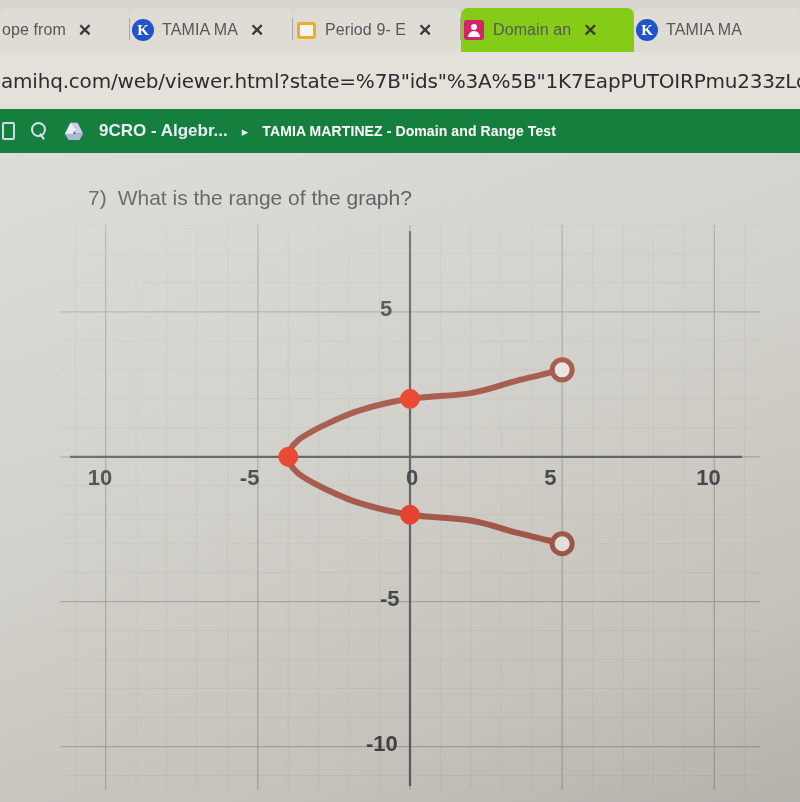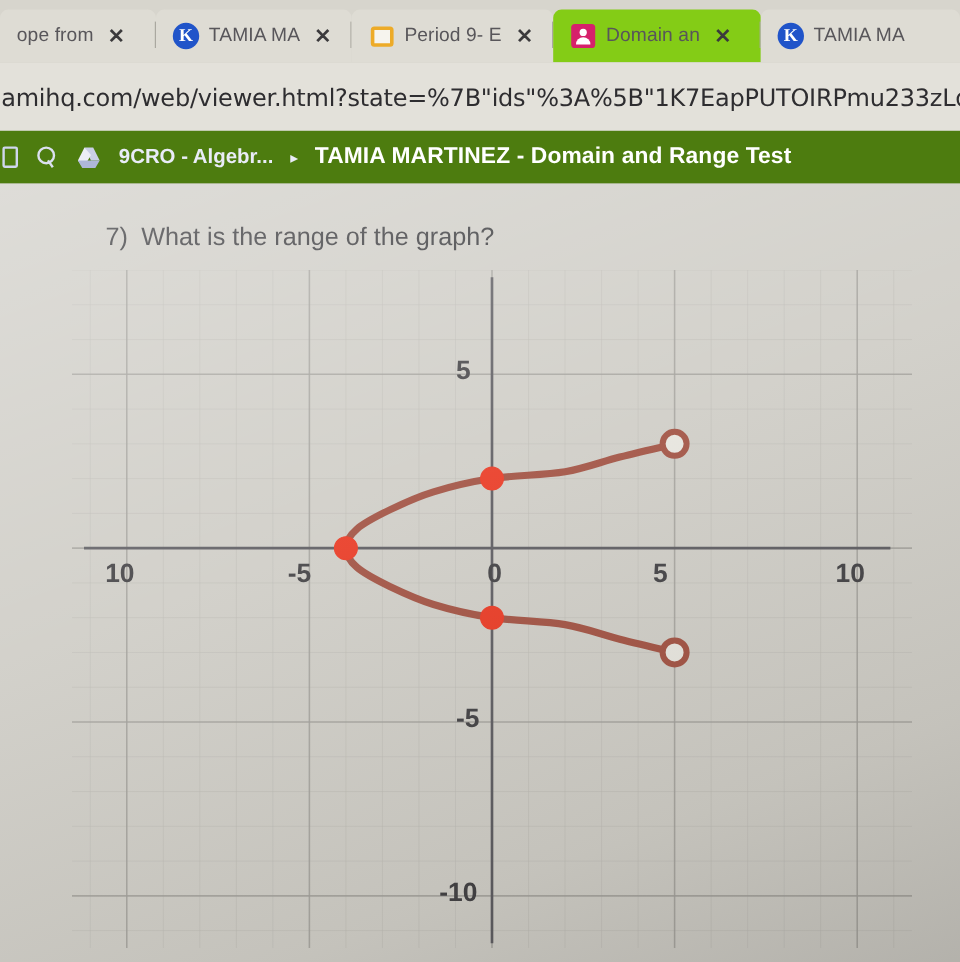--- a/index.html
+++ b/index.html
@@ -20,21 +20,21 @@
   .tabstrip {
     position: absolute; left: 0; top: 0; width: 800px; height: 52px;
     background: #d7d5cd;
     display: flex; align-items: flex-end;
     overflow: hidden;
   }
   .tab {
     position: relative;
     height: 44px;
     display: flex; align-items: center;
-    padding: 0 4px 0 14px;
+    padding: 0 4px 0 2px;
     gap: 8px;
     flex: none;
     border-top-left-radius: 7px;
     border-top-right-radius: 7px;
   }
   .tab.inactive { background: #dedcd4; }
   .tab.active   { background: #84cc16; }
   .tab::after {
     content: ""; position: absolute; right: 0; top: 10px;
     width: 1px; height: 22px; background: #aaa8a0;
@@ -94,21 +94,21 @@
     color: #2e2d30;
     white-space: nowrap;
     letter-spacing: -0.2px;
     padding-left: 1px;
     font-family: "DejaVu Sans", sans-serif;
   }
 
   
   .appbar {
     position: absolute; left: 0; top: 109px; width: 800px; height: 44px;
-    background: #4d7c0f;
+    background: #15803d;
     display: flex; align-items: center;
     gap: 14px;
     padding-left: 2px;
     color: #fff;
   }
   .appbar-icon { flex: none; display: flex; align-items: center; justify-content: center; }
   .icon-menu {
     width: 13px; height: 18px;
     border: 2px solid #cfd6ee; border-radius: 2px;
   }
@@ -125,21 +125,21 @@
   }
   .icon-drive { width: 22px; height: 20px; }
   .breadcrumb-item {
     font-size: 17px; color: #e9ecf7; white-space: nowrap;
     font-weight: 600;
   }
   .breadcrumb-sep {
     font-size: 13px; color: #e9ecf7;
   }
   .doc-title {
-    font-size: 19px; color: #ffffff; font-weight: bold;
+    font-size: 14px; color: #ffffff; font-weight: bold;
     white-space: nowrap; letter-spacing: .1px;
   }
 
   
   .paper {
     position: absolute; left: 0; top: 153px; width: 800px; height: 649px;
     background: #cdcbc4;
   }
   .paper-sheen {
     position: absolute; inset: 0;

